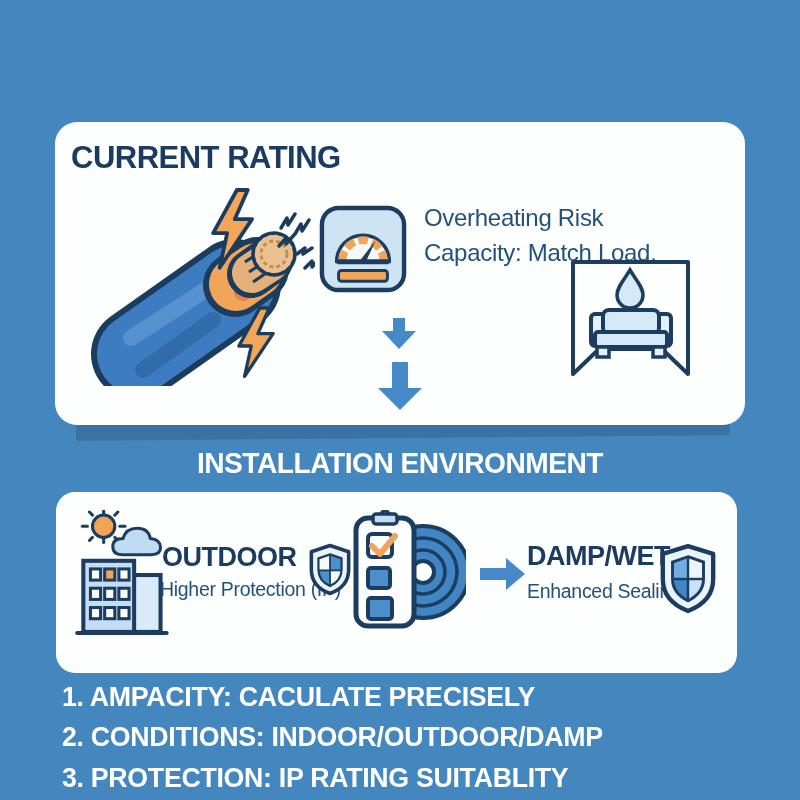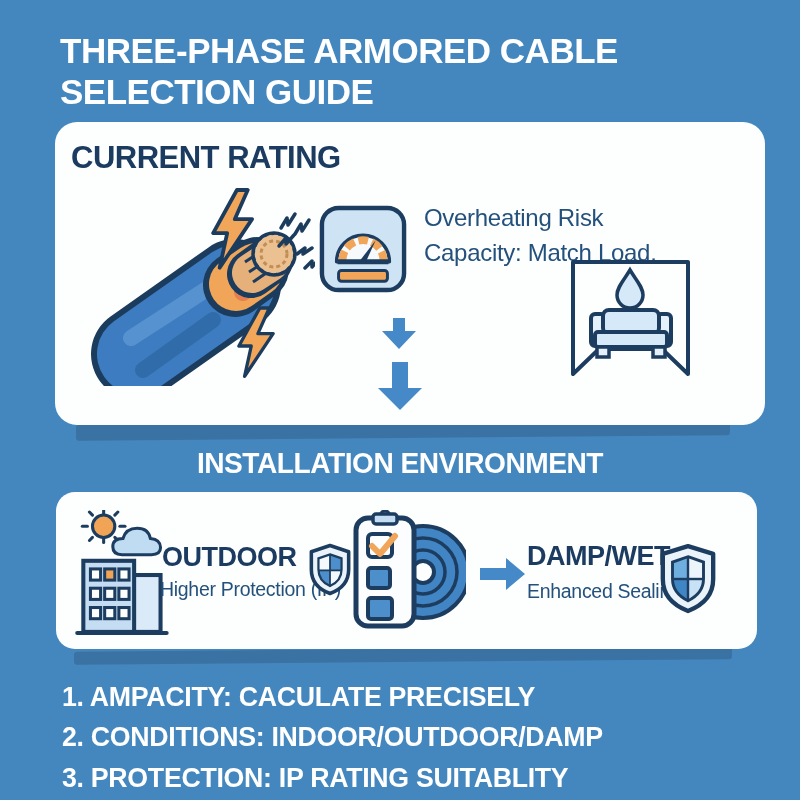--- a/index.html
+++ b/index.html
@@ -8,21 +8,21 @@
     background:#4487BE;
     font-family:"Liberation Sans","DejaVu Sans",sans-serif;
   }
   .abs{position:absolute;}
   .page-title{
     left:60px;top:30px;width:610px;
     font-size:35px;font-weight:700;color:#FFFFFF;
     line-height:1.18;letter-spacing:-0.5px;
   }
   .card{
-    background:#FDFEFE;border-radius:22px;padding-left:20px;
+    background:#FDFEFE;border-radius:22px;
   }
   .card-shadow{
     background:#3A72A4;border-radius:3px;transform:skewY(-0.5deg);
   }
   .card-heading{
     font-size:31px;font-weight:700;color:#1B3B60;letter-spacing:-0.5px;
   }
   .caption{
     font-size:24px;color:#24517C;line-height:1.45;letter-spacing:-0.3px;
   }
@@ -42,21 +42,20 @@
     font-size:27px;font-weight:700;color:#FFFFFF;
     line-height:1.24;letter-spacing:-0.3px;transform:scaleX(0.99);transform-origin:left top;
   }
   .summary div{margin-bottom:7px;}
 </style>
 </head>
 <body>
 
 <div id="page">
 
-  <div class="abs page-title">THREE-PHASE ARMORED CABLE SELECTION GUIDE</div>
 
   <div class="abs card-shadow" style="left:76px;top:422px;width:654px;height:16px;"></div>
   <div class="abs card" style="left:55px;top:122px;width:690px;height:303px;">
 
     <div class="abs card-heading" style="left:16px;top:18px;">CURRENT RATING</div>
 
     <svg class="abs" style="left:30px;top:64px;" width="230" height="200" viewBox="0 0 230 200">
 
       <line x1="52" y1="168" x2="150" y2="99" stroke="#1C3C5E" stroke-width="92" stroke-linecap="round"></line>
       <line x1="52" y1="168" x2="150" y2="99" stroke="#3D7CC1" stroke-width="80" stroke-linecap="round"></line>
@@ -125,21 +124,21 @@
       <polygon points="11,0 23,0 23,13 34,13 17,31 0,13 11,13" fill="#4689C8"></polygon>
     </svg>
     <svg class="abs" style="left:323px;top:240px;" width="44" height="48" viewBox="0 0 44 48">
       <polygon points="14,0 30,0 30,26 44,26 22,48 0,26 14,26" fill="#4689C8"></polygon>
     </svg>
   </div>
 
   <div class="abs section-heading">INSTALLATION ENVIRONMENT</div>
 
   <div class="abs card-shadow" style="left:74px;top:649px;width:658px;height:13px;"></div>
-  <div class="abs card" style="left:56px;top:492px;width:681px;height:157px;border-radius:19px;">
+  <div class="abs card" style="left:56px;top:492px;width:681px;height:181px;border-radius:19px;">
 
     <svg class="abs" style="left:18px;top:18px;" width="104" height="127" viewBox="0 0 100 125">
       <g>
         <g stroke="#1D3D60" stroke-width="3" stroke-linecap="round">
           <line x1="28" y1="0" x2="28" y2="5"></line>
             <line x1="28" y1="27" x2="28" y2="32"></line>
           <line x1="12" y1="16" x2="7" y2="16"></line>
             <line x1="44" y1="16" x2="49" y2="16"></line>
           <line x1="17" y1="5" x2="14" y2="2"></line>
             <line x1="39" y1="5" x2="42" y2="2"></line>

